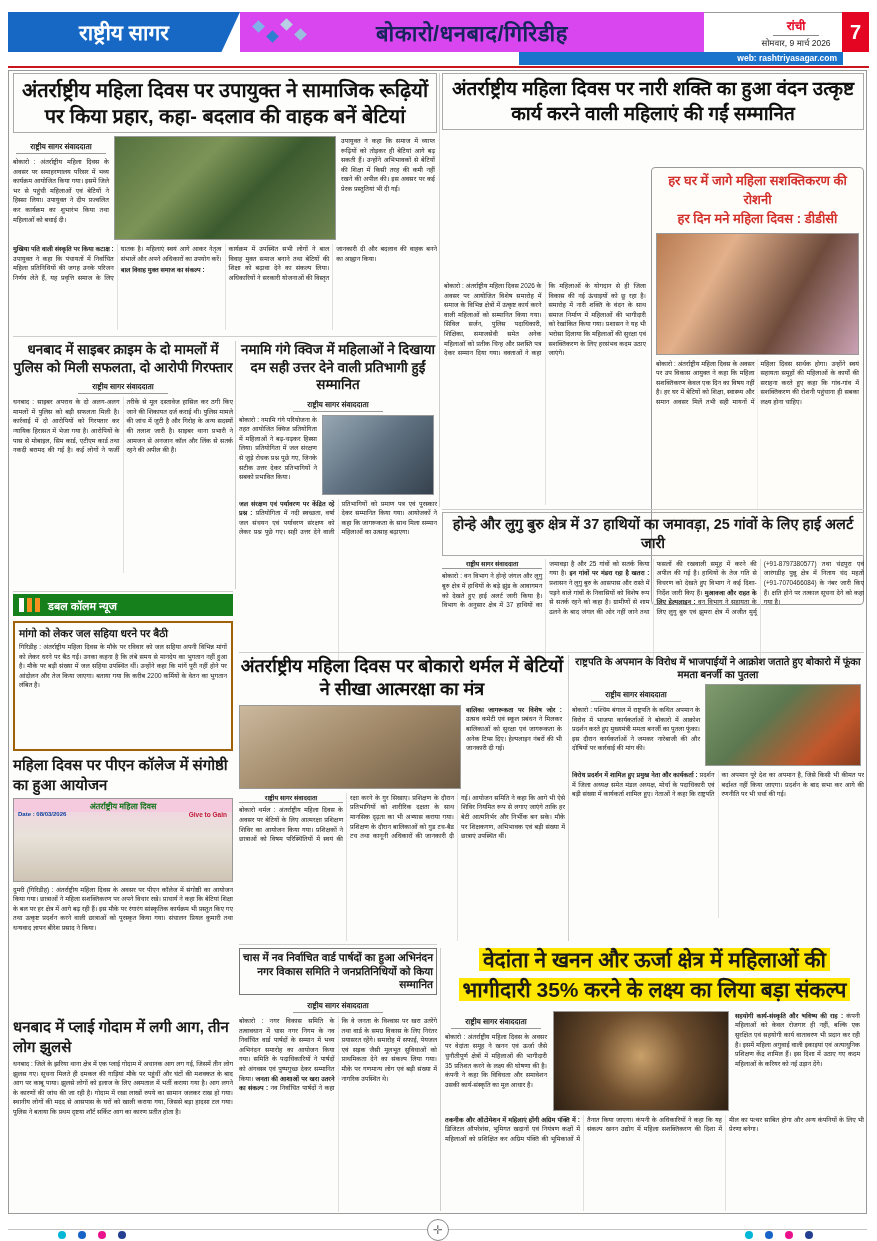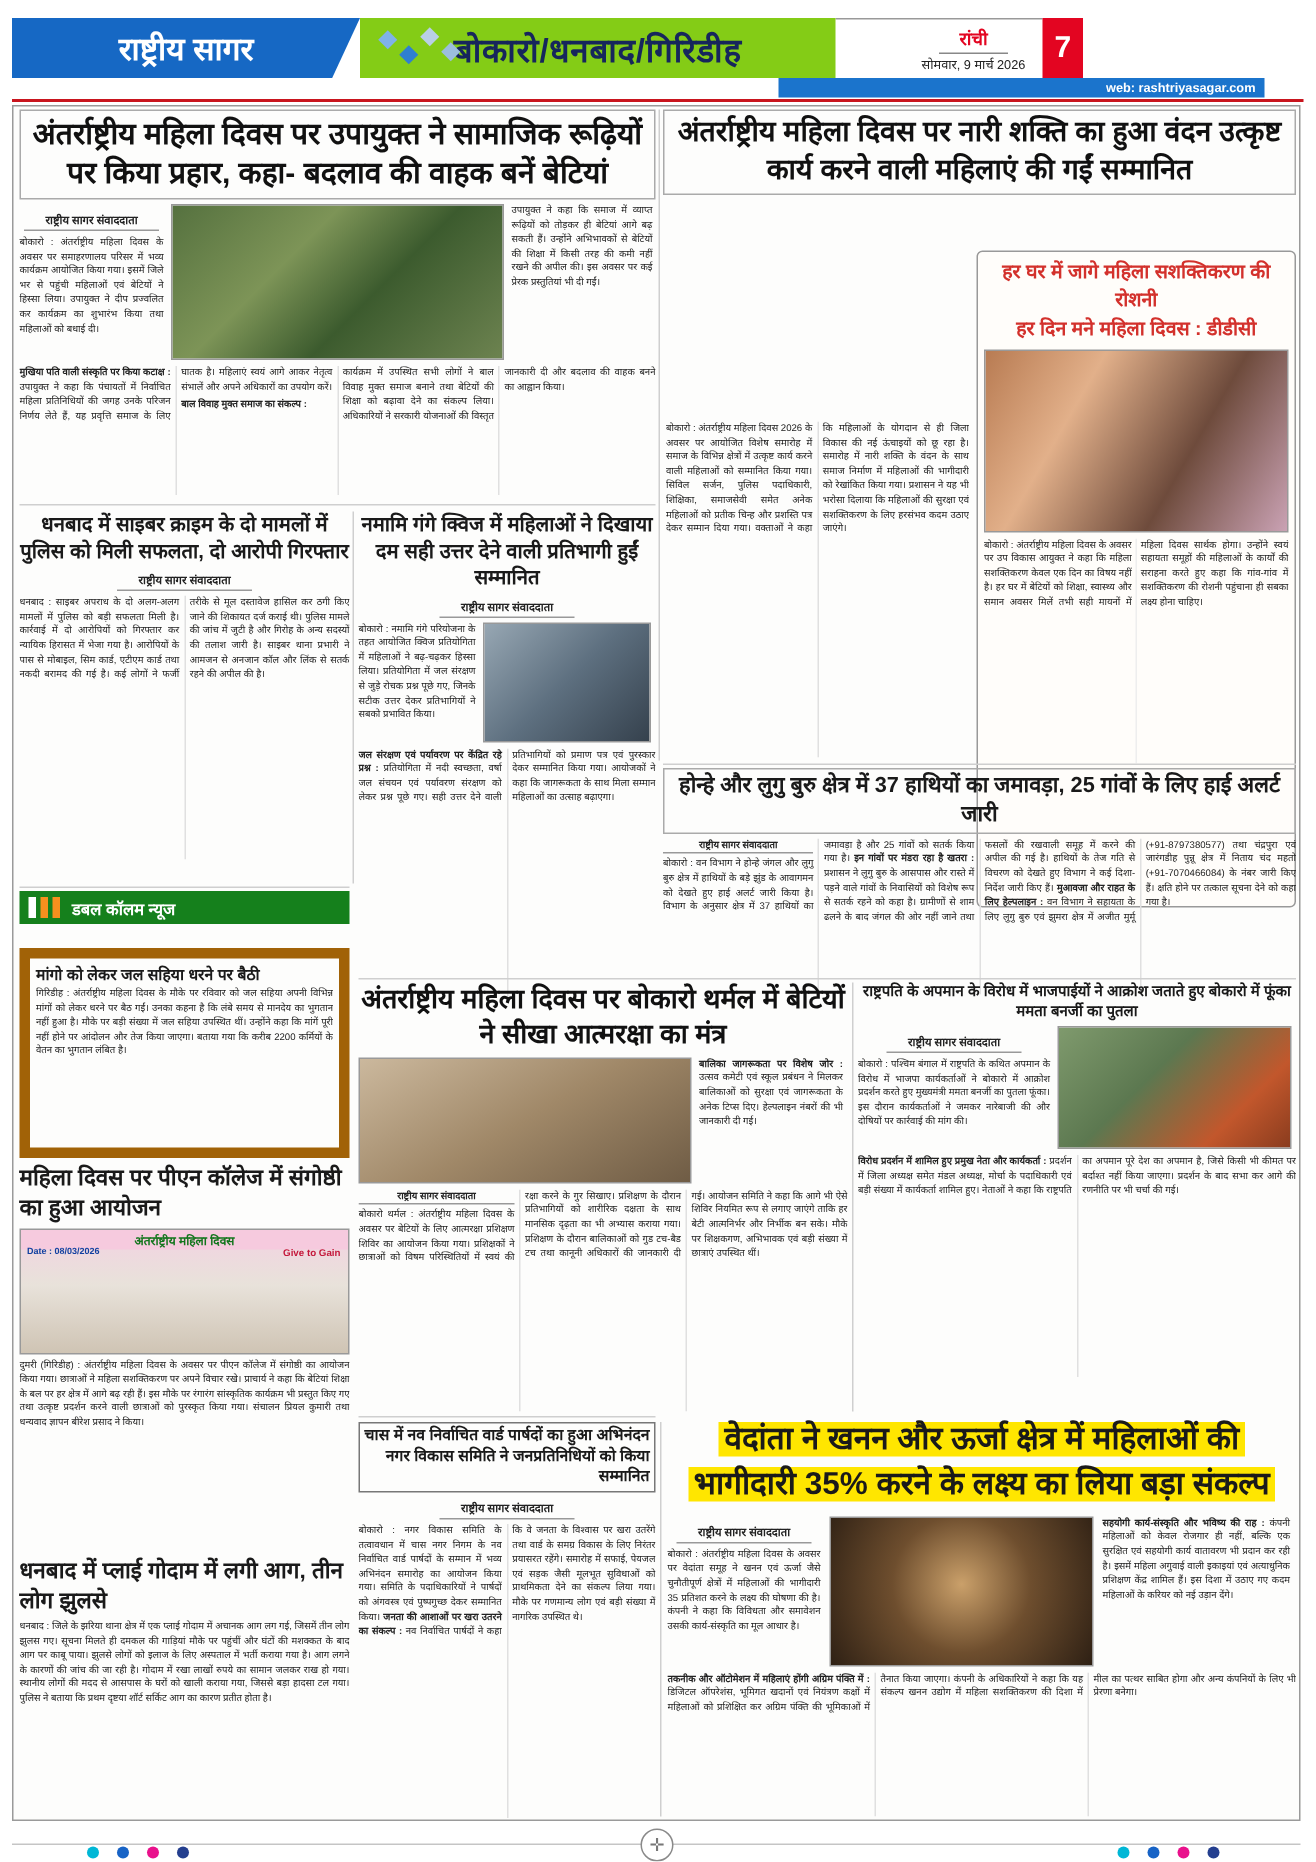--- a/index.html
+++ b/index.html
@@ -2,25 +2,25 @@
 <html lang="hi"><head>
 <meta charset="utf-8">
 <style>
   * { margin:0; padding:0; box-sizing:border-box; }
   html,body { background:#fff; }
   body { width:877px; height:1241px; position:relative; overflow:hidden;
          font-family:"Liberation Sans","DejaVu Sans",sans-serif; color:#1a1a1a; }
   .abs { position:absolute; }
 
   
-  .mast-bar { left:8px; top:12px; width:714px; height:40px; display:flex; }
+  .mast-bar { left:8px; top:12px; width:861px; height:40px; display:flex; }
   .mast-left { width:232px; background:#1668c4; color:#fff; display:flex; align-items:center;
                justify-content:center; font-size:21px; font-weight:bold;
                clip-path:polygon(0 0,100% 0,92% 100%,0 100%); position:relative; }
-  .mast-mid { flex:1; background:#84cc16; position:relative; display:flex; align-items:center; justify-content:center; }
+  .mast-mid { flex:1; background:#d946ef; position:relative; display:flex; align-items:center; justify-content:center; }
   .mast-mid .region { color:#16265c; font-size:22px; font-weight:bold; letter-spacing:.5px; }
   .diamond { position:absolute; width:9px; height:9px; transform:rotate(45deg); }
   .mast-right { width:138px; background:#fff; display:flex; flex-direction:column;
                 align-items:center; justify-content:center; border-top:1px solid #999;padding-left:46px; }
   .mast-right .edition { color:#e30521; font-weight:bold; font-size:12px; border-bottom:1px solid #888; padding:0 14px 1px; }
   .mast-right .pdate { font-size:8.5px; margin-top:1px; color:#222; }
   .page-badge { width:27px; background:#e30521; color:#fff; font-size:20px; font-weight:bold;
                 display:flex; align-items:center; justify-content:center; }
   .web-bar { left:519px; top:52px; width:324px; height:13px; background:#1b74cc; color:#fff;
              font-size:8.5px; font-weight:bold; text-align:right; padding:1px 6px 0 0; }
@@ -52,21 +52,21 @@
   .ddc-box h3 { color:#d3312c; font-size:13px; line-height:1.45; text-align:center; font-weight:bold; }
 
   
   .dcn-banner { background:#15801c; color:#fff; height:22px; display:flex; align-items:center;
                 font-size:11px; font-weight:bold; }
   .dcn-banner .bars { display:flex; gap:3px; margin:0 8px 0 6px; }
   .dcn-banner .bars i { width:5px; height:14px; display:block; }
   .dcn-banner .bars i:nth-child(1){ background:#fff; }
   .dcn-banner .bars i:nth-child(2){ background:#f5901e; }
   .dcn-banner .bars i:nth-child(3){ background:#f5901e; }
-  .dcn-sub-box { border:7px solid #a16207; padding:3px 4px; margin-top:16px; }
+  .dcn-sub-box { border:2px solid #a16207; padding:3px 4px; margin-top:5px; }
   .dcn-sub-box h4 { font-size:10.5px; font-weight:bold; margin-bottom:2px; }
   h4.sub-head { font-size:15px; font-weight:bold; line-height:1.35; margin:4px 0 2px; }
 
   
   .yellow-head { font-size:21px; line-height:1.45; font-weight:bold; text-align:center; }
   .yellow-head span { background:#ffe600; padding:0 4px; box-decoration-break:clone; -webkit-box-decoration-break:clone; }
 
   
   .footer-line { left:8px; top:1229px; width:859px; height:1px; background:#c5c5c5; }
   .compass { left:427px; top:1219px; width:22px; height:22px; border:1.5px solid #8a8a8a; border-radius:50%;

